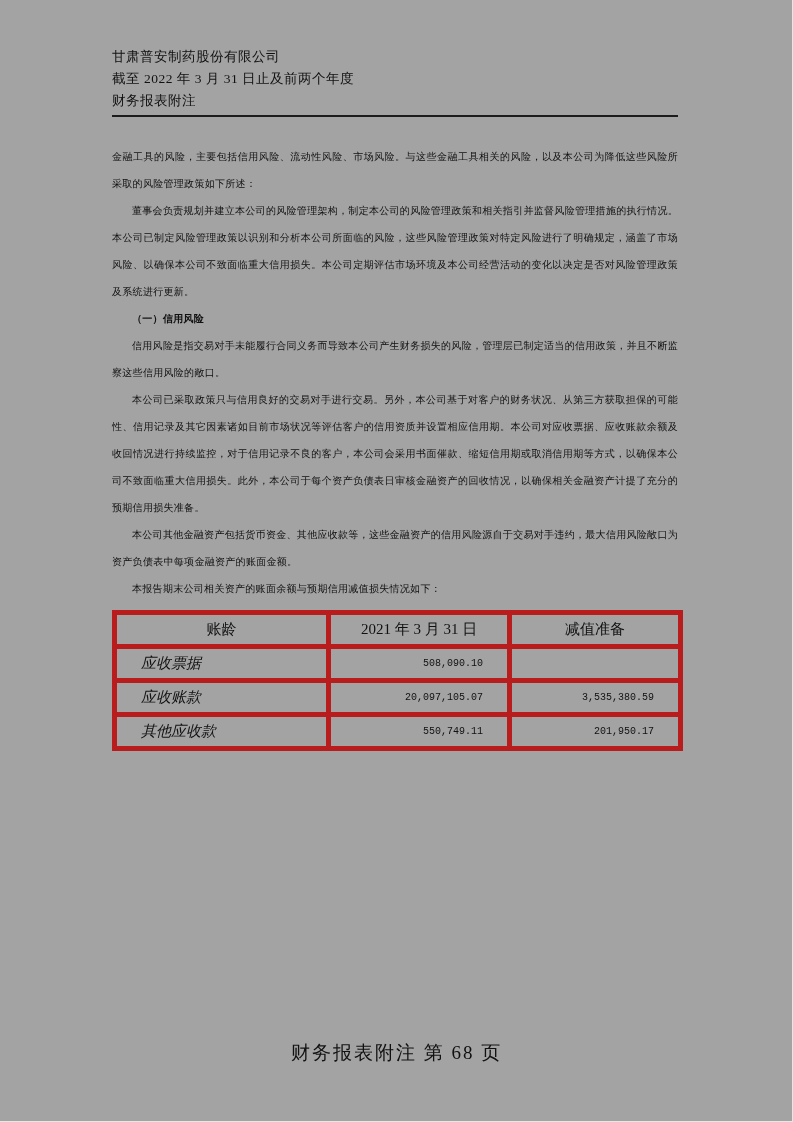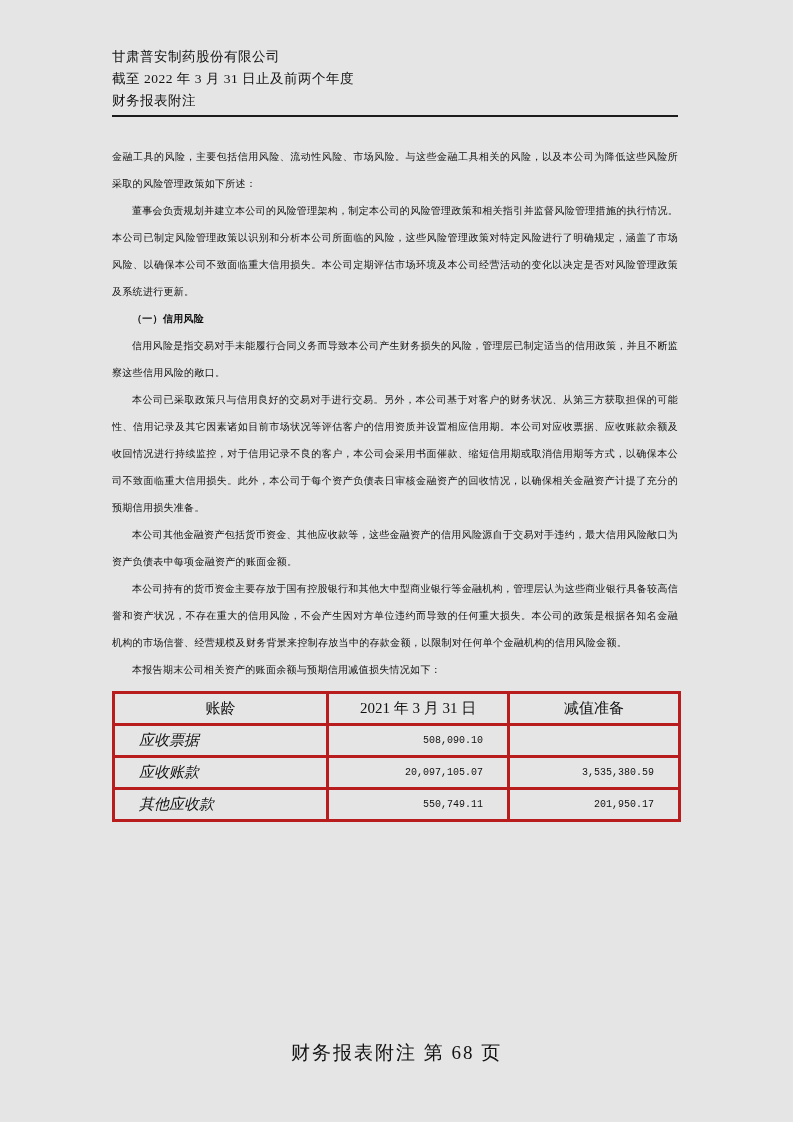--- a/index.html
+++ b/index.html
@@ -1,21 +1,21 @@
 <!DOCTYPE html>
 <html><head>
 <meta charset="utf-8">
 <style>
   html, body { margin: 0; padding: 0; background: #ffffff; }
   .page {
     position: relative;
     width: 793px;
     height: 1122px;
     margin: 0 auto;
-    background: #e5e5e5;
+    background: #a3a3a3;
     overflow: hidden;
     font-family: "Liberation Serif", "DejaVu Serif", serif;
     color: #111111;
     box-shadow: inset -1px -1px 0 #e6e6e6;
   }
   .content {
     position: absolute;
     left: 112px;
     top: 0;
     width: 566px;
@@ -49,21 +49,21 @@
   }
   .gap-top { margin-top: 8px !important; }
   table.fin-table {
     width: 566px;
     margin-top: 8px;
     border-collapse: collapse;
     table-layout: fixed;
     font-size: 15px;
   }
   table.fin-table td, table.fin-table th {
-    border: 3px solid #b91c1c;
+    border: 5px solid #b91c1c;
     height: 27px;
     padding: 1px 24px;
     font-weight: normal;
     overflow: hidden;
     white-space: nowrap;
     margin-top: 12px;
   }
   table.fin-table tr.head td { text-align: center; }
   table.fin-table { border-top: 3px solid #111; border-bottom: 3px solid #111; }
   .col-age   { width: 214px; }
@@ -101,21 +101,20 @@
 
     <div class="doc-body">
       <p>金融工具的风险，主要包括信用风险、流动性风险、市场风险。与这些金融工具相关的风险，以及本公司为降低这些风险所采取的风险管理政策如下所述：</p>
       <p class="indent">董事会负责规划并建立本公司的风险管理架构，制定本公司的风险管理政策和相关指引并监督风险管理措施的执行情况。本公司已制定风险管理政策以识别和分析本公司所面临的风险，这些风险管理政策对特定风险进行了明确规定，涵盖了市场风险、以确保本公司不致面临重大信用损失。本公司定期评估市场环境及本公司经营活动的变化以决定是否对风险管理政策及系统进行更新。</p>
 
       <p class="section-heading">（一）信用风险</p>
 
       <p class="indent">信用风险是指交易对手未能履行合同义务而导致本公司产生财务损失的风险，管理层已制定适当的信用政策，并且不断监察这些信用风险的敞口。</p>
       <p class="indent">本公司已采取政策只与信用良好的交易对手进行交易。另外，本公司基于对客户的财务状况、从第三方获取担保的可能性、信用记录及其它因素诸如目前市场状况等评估客户的信用资质并设置相应信用期。本公司对应收票据、应收账款余额及收回情况进行持续监控，对于信用记录不良的客户，本公司会采用书面催款、缩短信用期或取消信用期等方式，以确保本公司不致面临重大信用损失。此外，本公司于每个资产负债表日审核金融资产的回收情况，以确保相关金融资产计提了充分的预期信用损失准备。</p>
       <p class="indent">本公司其他金融资产包括货币资金、其他应收款等，这些金融资产的信用风险源自于交易对手违约，最大信用风险敞口为资产负债表中每项金融资产的账面金额。</p>
-      <p class="indent">本公司持有的货币资金主要存放于国有控股银行和其他大中型商业银行等金融机构，管理层认为这些商业银行具备较高信誉和资产状况，不存在重大的信用风险，不会产生因对方单位违约而导致的任何重大损失。本公司的政策是根据各知名金融机构的市场信誉、经营规模及财务背景来控制存放当中的存款金额，以限制对任何单个金融机构的信用风险金额。</p>
       <p class="indent">本报告期末公司相关资产的账面余额与预期信用减值损失情况如下：</p>
 
       <table class="fin-table">
         <colgroup>
           <col class="col-age">
             <col class="col-date">
             <col class="col-imp">
         </colgroup>
         <tbody>
           <tr class="head">

